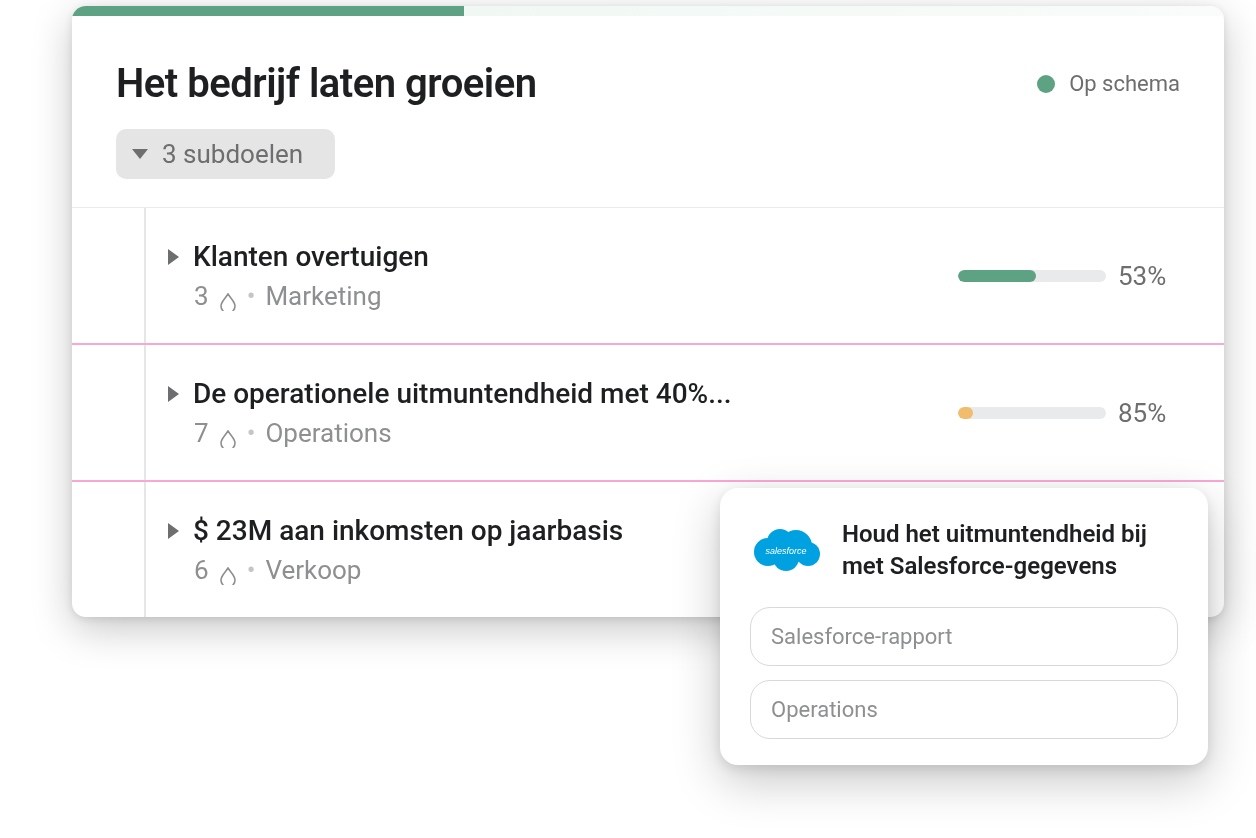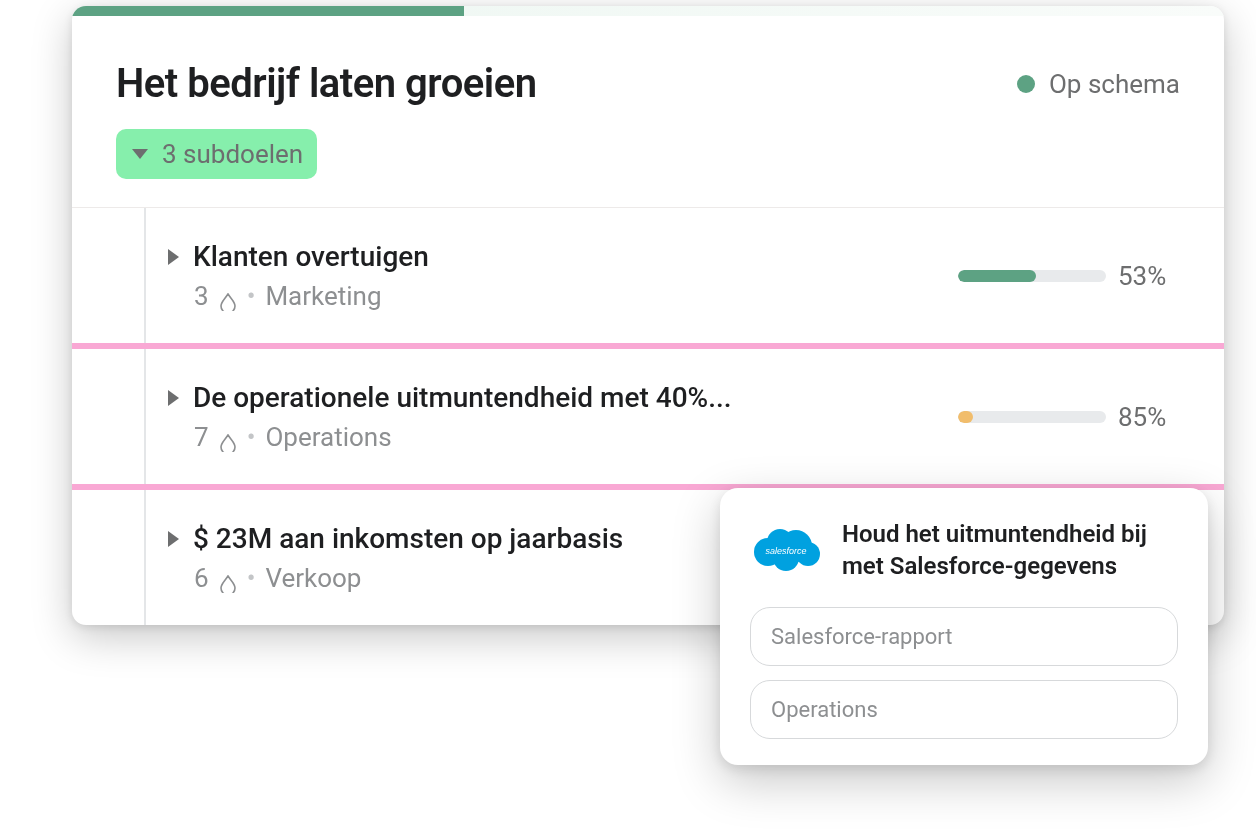--- a/index.html
+++ b/index.html
@@ -41,56 +41,56 @@
   .title {
     font-size: 40px;
     font-weight: 600;
     color: #1e1f21;
     letter-spacing: -0.5px;
   }
   .status {
     display: flex;
     align-items: center;
     gap: 14px;
-    font-size: 26px;
+    font-size: 22px;
     color: #6d6e6f;
   }
   .status-dot {
     width: 18px;
     height: 18px;
     border-radius: 50%;
     background: #5da283;
   }
   .subgoal-chip {
     margin: 0 0 28px 44px;
     display: inline-flex;
     align-items: center;
     gap: 14px;
-    background: #86efac;
+    background: #e5e5e5;
     border-radius: 10px;
-    padding: 10px 14px 10px 16px;
+    padding: 10px 32px 10px 16px;
     font-size: 26px;
     color: #6d6e6f;
     cursor: pointer;
   }
   .caret-down {
     width: 0; height: 0;
     border-left: 8px solid transparent;
     border-right: 8px solid transparent;
     border-top: 10px solid #6d6e6f;
   }
   .rows {
     border-top: 1px solid #edeae9;
   }
   .row {
     display: flex;
     align-items: center;
     justify-content: space-between;
     padding: 32px 44px 32px 96px;
-    border-bottom: 6px solid #f9a8d4;
+    border-bottom: 2px solid #f9a8d4;
     position: relative;
   }
   .row:last-child { border-bottom: none; }
   .row-tree-line {
     position: absolute;
     left: 72px;
     top: 0;
     bottom: 0;
     width: 2px;
     background: #e4e6e8;

